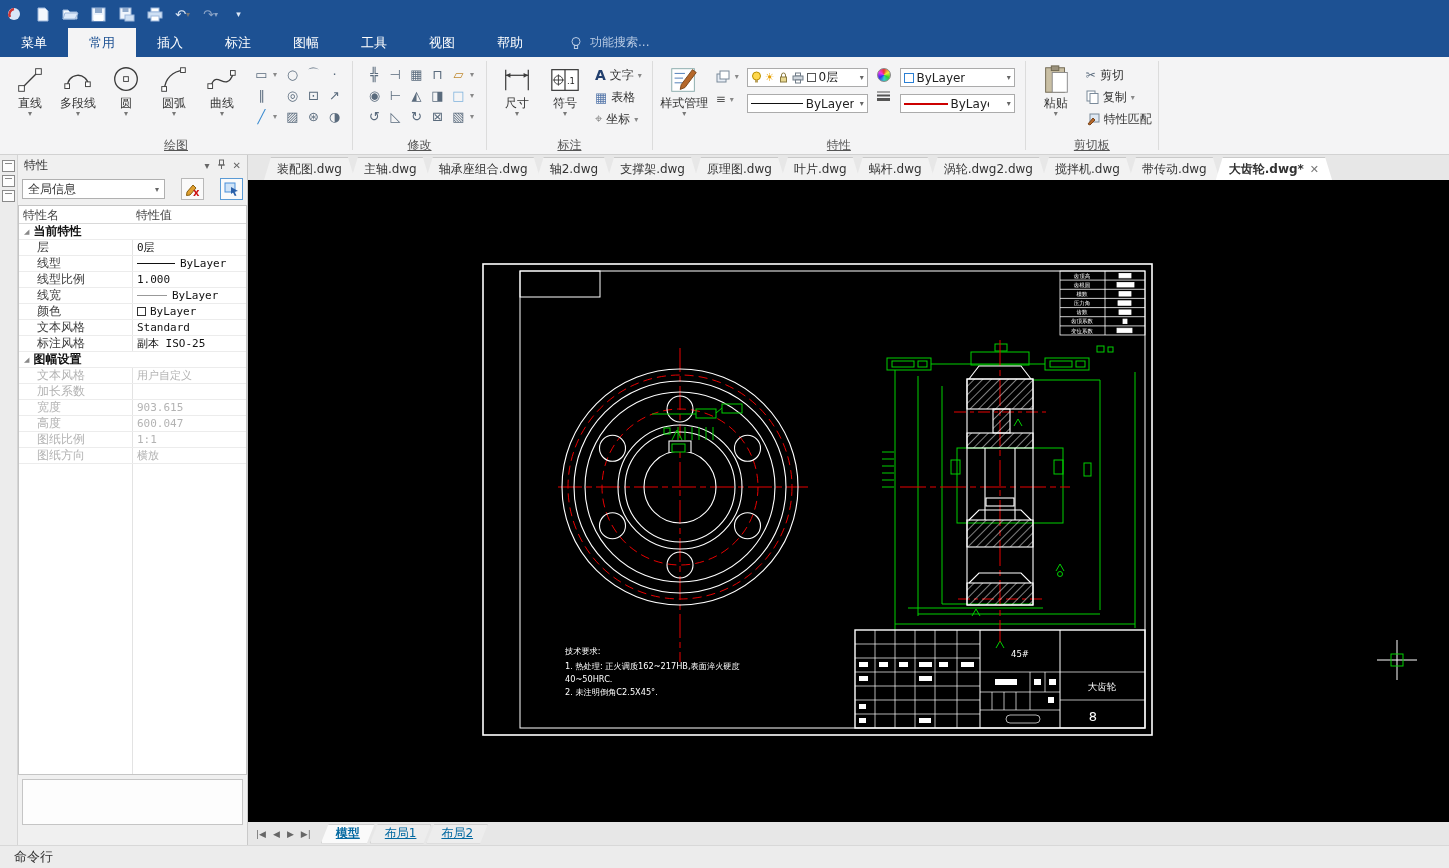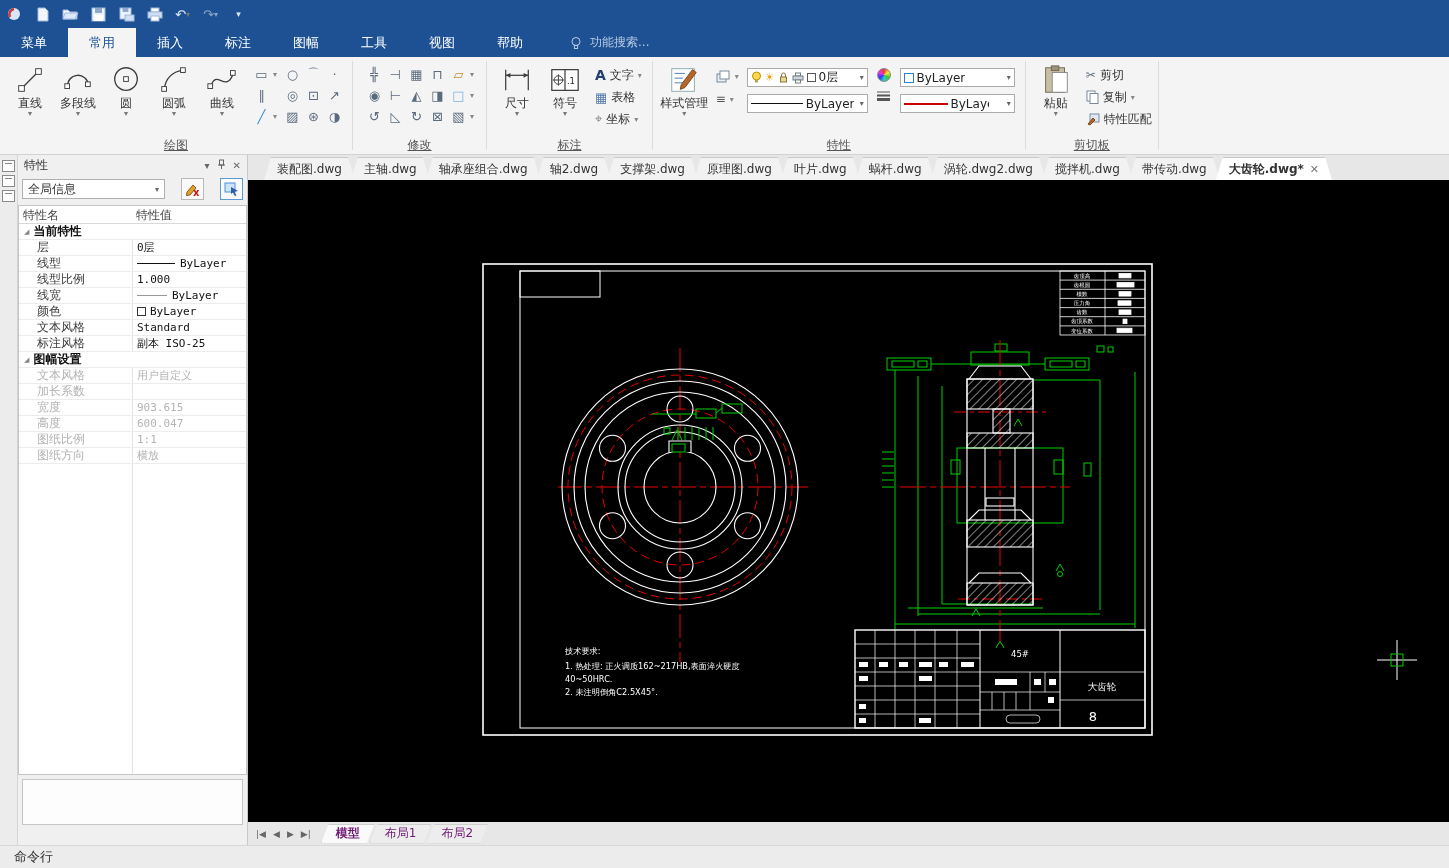--- a/index.html
+++ b/index.html
@@ -76,21 +76,21 @@
   .dtab.active { background:#fff; font-weight:bold; z-index:2; }
   .dtab .x { font-weight:normal; color:#777; font-size:11px; }
 
   
   .canvas { position:absolute; left:248px; top:180px; width:1201px; height:642px; background:#000; }
 
   
   .layout-bar { position:absolute; left:248px; top:822px; width:1201px; height:23px; background:#e7e7e7; display:flex; align-items:center; padding-left:8px; }
   .nav-arrows { display:flex; gap:7px; color:#666; font-size:9px; margin-right:10px; }
   .ltab-wrap { display:flex; height:20px; align-items:stretch; }
-  .ltab { padding:0 14px; display:flex; align-items:center; font-size:12px; color:#701a75; background:#ededed; clip-path:polygon(8px 0, calc(100% - 0px) 0, calc(100% - 8px) 100%, 0 100%); margin-right:-5px; border:1px solid #cfcfcf; }
+  .ltab { padding:0 14px; display:flex; align-items:center; font-size:12px; color:#0369a1; background:#ededed; clip-path:polygon(8px 0, calc(100% - 0px) 0, calc(100% - 8px) 100%, 0 100%); margin-right:-5px; border:1px solid #cfcfcf;text-decoration:underline; }
   .ltab.active { background:#fafafa; font-weight:bold; z-index:2; }
 
   
   .statusbar { position:absolute; left:0; top:845px; width:1449px; height:23px; background:#ececec; border-top:1px solid #d8d8d8; display:flex; align-items:center; padding-left:14px; color:#333; font-size:13px; }
 
   .icon-svg { display:block; }
 </style>
 </head>
 <body>
 

